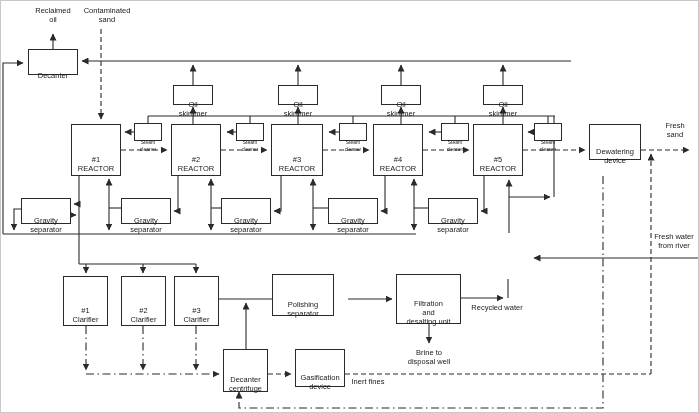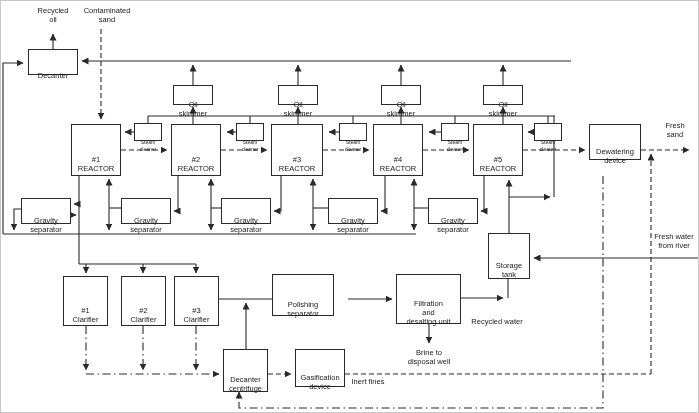--- a/index.html
+++ b/index.html
@@ -189,24 +189,20 @@
     </div>
   <div class="box" style="left:327px;top:197px;width:50px;height:26px">
       <span>Gravity
 separator</span>
     </div>
   <div class="box" style="left:427px;top:197px;width:50px;height:26px">
       <span>Gravity
 separator</span>
     </div>
 
-  <div class="box" style="left:487px;top:232px;width:42px;height:46px">
-      <span>Storage
-tank</span>
-    </div>
 
   <div class="box" style="left:62px;top:275px;width:45px;height:50px">
       <span>#1
 Clarifier</span>
     </div>
   <div class="box" style="left:120px;top:275px;width:45px;height:50px">
       <span>#2
 Clarifier</span>
     </div>
   <div class="box" style="left:173px;top:275px;width:45px;height:50px">
@@ -226,26 +222,26 @@
 
   <div class="box" style="left:222px;top:348px;width:45px;height:43px">
       <span>Decanter
 centrifuge</span>
     </div>
   <div class="box" style="left:294px;top:348px;width:50px;height:38px">
       <span>Gasification
 device</span>
     </div>
 
-  <div class="lbl" style="left:26px;top:5px;width:52px">Recycled
+  <div class="lbl" style="left:26px;top:5px;width:52px">Reclaimed
 oil</div>
   <div class="lbl" style="left:76px;top:5px;width:60px">Contaminated
 sand</div>
   <div class="lbl" style="left:652px;top:120px;width:44px">Fresh
 sand</div>
   <div class="lbl" style="left:648px;top:231px;width:50px">Fresh water
 from river</div>
-  <div class="lbl" style="left:464px;top:316px;width:64px">Recycled water</div>
+  <div class="lbl" style="left:464px;top:302px;width:64px">Recycled water</div>
   <div class="lbl" style="left:399px;top:347px;width:58px">Brine to
 disposal well</div>
   <div class="lbl" style="left:347px;top:376px;width:40px">Inert fines</div>
 
 </div>
 
 </body></html>

